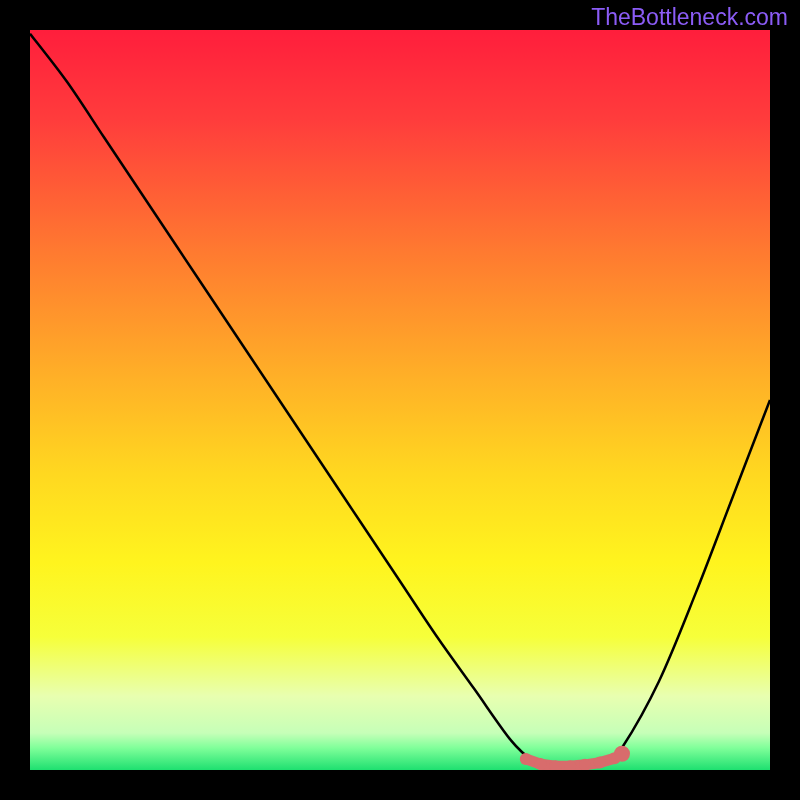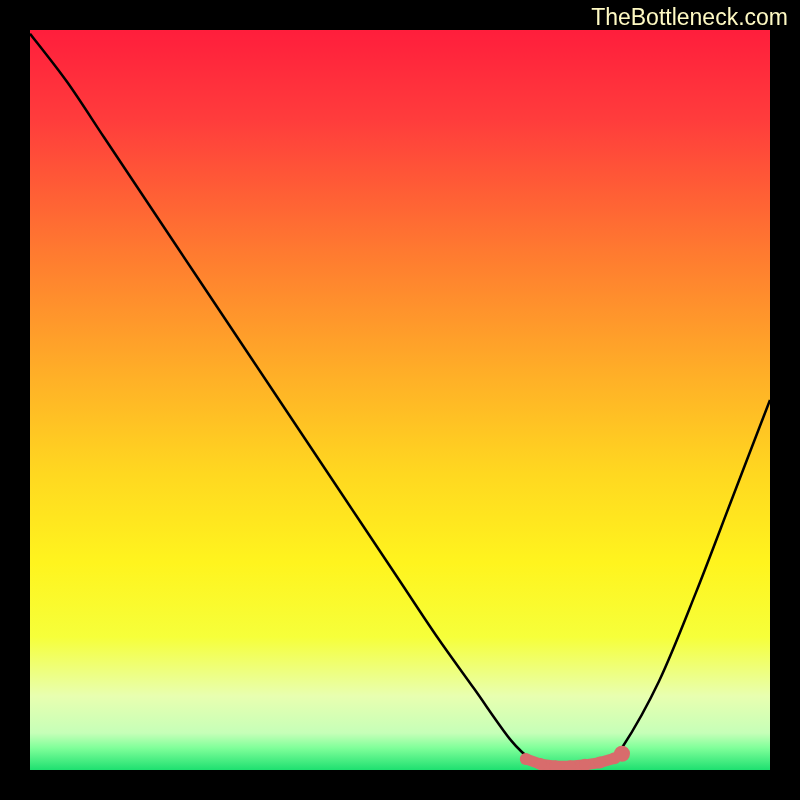--- a/index.html
+++ b/index.html
@@ -7,21 +7,21 @@
   .container {
     position: relative;
     width: 800px;
     height: 800px;
     background: #000;
   }
   .watermark {
     position: absolute;
     top: 4px;
     right: 12px;
-    color: #fef9c3;
+    color: #8b5cf6;
     font-family: Arial, sans-serif;
     font-size: 23px;
     font-weight: 400;
     z-index: 10;
   }
   .plot-area {
     position: absolute;
     left: 30px;
     top: 30px;
     width: 740px;

